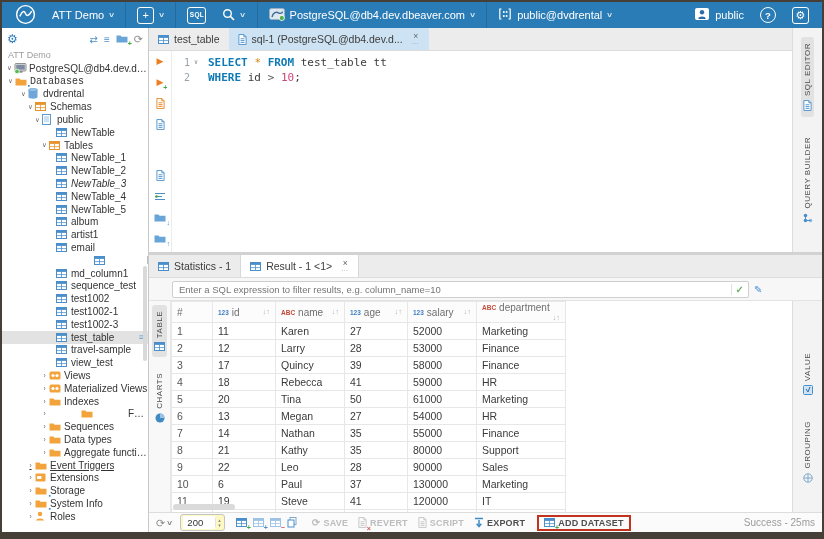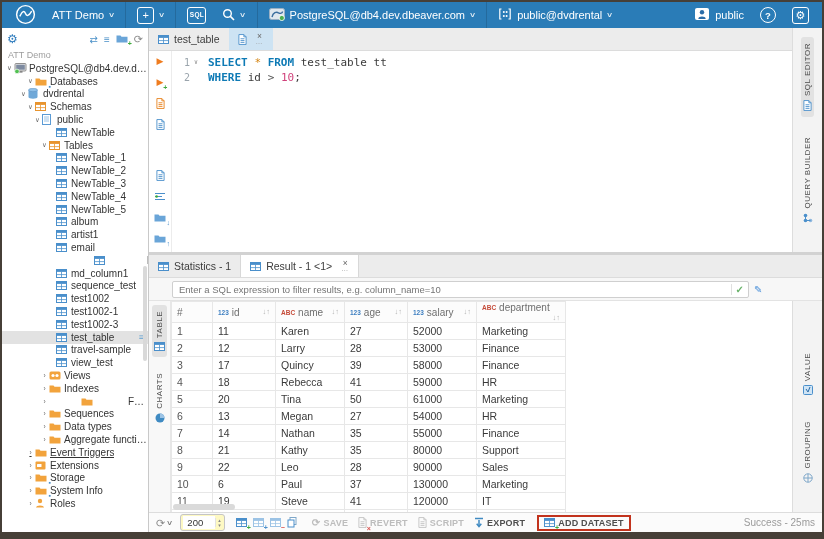--- a/index.html
+++ b/index.html
@@ -209,21 +209,21 @@
             <span class="tr-icon">
               <svg width="13" height="11" viewBox="0 0 13 11">
                 <rect x="1" y=".5" width="11" height="7.5" rx="1" fill="#e8e8e8" stroke="#777" stroke-width=".8"></rect>
                 <rect x="2.2" y="1.7" width="8.6" height="5" fill="#7d8aa0"></rect>
                 <rect x="4.5" y="8.2" width="4" height="1.4" fill="#777"></rect>
                 <circle cx="3" cy="8.4" r="2.3" fill="#51c151" stroke="#fff" stroke-width=".7"></circle>
               </svg>
             </span>
             <span class="tr-label">PostgreSQL@db4.dev.dbe...</span>
           </div>
-          <div class="tree-row" style="padding-left: 24px;">
+          <div class="tree-row" style="padding-left: 4px; font-family: Liberation Mono, monospace;">
             <span class="tr-caret">∨</span>
             <span class="tr-icon">
               <span class="badge-wrap">
                 <svg width="12" height="9" viewBox="0 0 12 9">
                   <path d="M.5 1.5 h4 l1 1.3 h6 v5.7 h-11 z" fill="#f2a33c"></path>
                 </svg>
                 <b style="color:#4a8fcb">▪</b>
               </span>
             </span>
             <span class="tr-label">Databases</span>
@@ -303,21 +303,21 @@
             <span class="tr-icon">
               <svg width="11" height="9" viewBox="0 0 11 9">
                 <rect x=".5" y=".5" width="10" height="8" fill="#fff" stroke="#4a8fcb"></rect>
                 <rect x=".5" y=".5" width="10" height="2.4" fill="#4a8fcb"></rect>
                 <line x1="5.5" y1="2.9" x2="5.5" y2="8.5" stroke="#4a8fcb" stroke-width=".8"></line>
                 <line x1=".5" y1="5.6" x2="10.5" y2="5.6" stroke="#4a8fcb" stroke-width=".8"></line>
               </svg>
             </span>
             <span class="tr-label">NewTable_2</span>
           </div>
-          <div class="tree-row" style="padding-left: 45px;">
+          <div class="tree-row" style="padding-left: 45px; font-style: italic;">
             <span class="tr-caret"></span>
             <span class="tr-icon">
               <svg width="11" height="9" viewBox="0 0 11 9">
                 <rect x=".5" y=".5" width="10" height="8" fill="#fff" stroke="#4a8fcb"></rect>
                 <rect x=".5" y=".5" width="10" height="2.4" fill="#4a8fcb"></rect>
                 <line x1="5.5" y1="2.9" x2="5.5" y2="8.5" stroke="#4a8fcb" stroke-width=".8"></line>
                 <line x1=".5" y1="5.6" x2="10.5" y2="5.6" stroke="#4a8fcb" stroke-width=".8"></line>
               </svg>
             </span>
             <span class="tr-label">NewTable_3</span>
@@ -494,20 +494,31 @@
           <div class="tree-row" style="padding-left: 38px;">
             <span class="tr-caret">›</span>
             <span class="tr-icon">
               <svg width="12" height="9" viewBox="0 0 12 9">
                 <rect x=".5" y=".5" width="11" height="8" rx="1.5" fill="#f2a33c"></rect>
                 <circle cx="4" cy="4.5" r="1.6" fill="#fff"></circle>
                 <circle cx="8" cy="4.5" r="1.6" fill="#fff"></circle>
               </svg>
             </span>
             <span class="tr-label">Views</span>
+          </div>
+          <div class="tree-row" style="padding-left: 38px;">
+            <span class="tr-caret">›</span>
+            <span class="tr-icon">
+              <svg width="12" height="9" viewBox="0 0 12 9">
+                <rect x=".5" y=".5" width="11" height="8" rx="1.5" fill="#f2a33c"></rect>
+                <circle cx="4" cy="4.5" r="1.6" fill="#fff"></circle>
+                <circle cx="8" cy="4.5" r="1.6" fill="#fff"></circle>
+              </svg>
+            </span>
+            <span class="tr-label">Materialized Views</span>
           </div>
           <div class="tree-row" style="padding-left: 38px;">
             <span class="tr-caret">›</span>
             <span class="tr-icon">
               <svg width="12" height="9" viewBox="0 0 12 9">
                 <path d="M.5 1.5 h4 l1 1.3 h6 v5.7 h-11 z" fill="#f2a33c"></path>
               </svg>
             </span>
             <span class="tr-label">Indexes</span>
           </div>
@@ -623,20 +634,21 @@
               <div class="etab active">
                 <span class="ic" style="display: inline-flex;">
                   <svg width="9" height="11" viewBox="0 0 10 12">
                     <path d="M1 .5 h5.5 L9 3 v8.5 H1 z" fill="#fff" stroke="#4a8fcb"></path>
                     <path d="M6.5 .5 V3 H9" fill="none" stroke="#4a8fcb"></path>
                     <line x1="2.8" y1="5.2" x2="7.2" y2="5.2" stroke="#4a8fcb"></line>
                     <line x1="2.8" y1="7.2" x2="7.2" y2="7.2" stroke="#4a8fcb"></line>
                     <line x1="2.8" y1="9.2" x2="7.2" y2="9.2" stroke="#4a8fcb"></line>
                   </svg>
                 </span>
+                <span>sql-1 (PostgreSQL@db4.dev.d...</span>
                 <span class="close-col">
                   <span class="close-x">×</span>
                   <span class="close-dots">…</span>
                 </span>
               </div>
             </div>
           <div class="ed-body">
             <div class="ed-toolbar">
               <div id="ed-tb-top">
                   <span class="edbtn">

